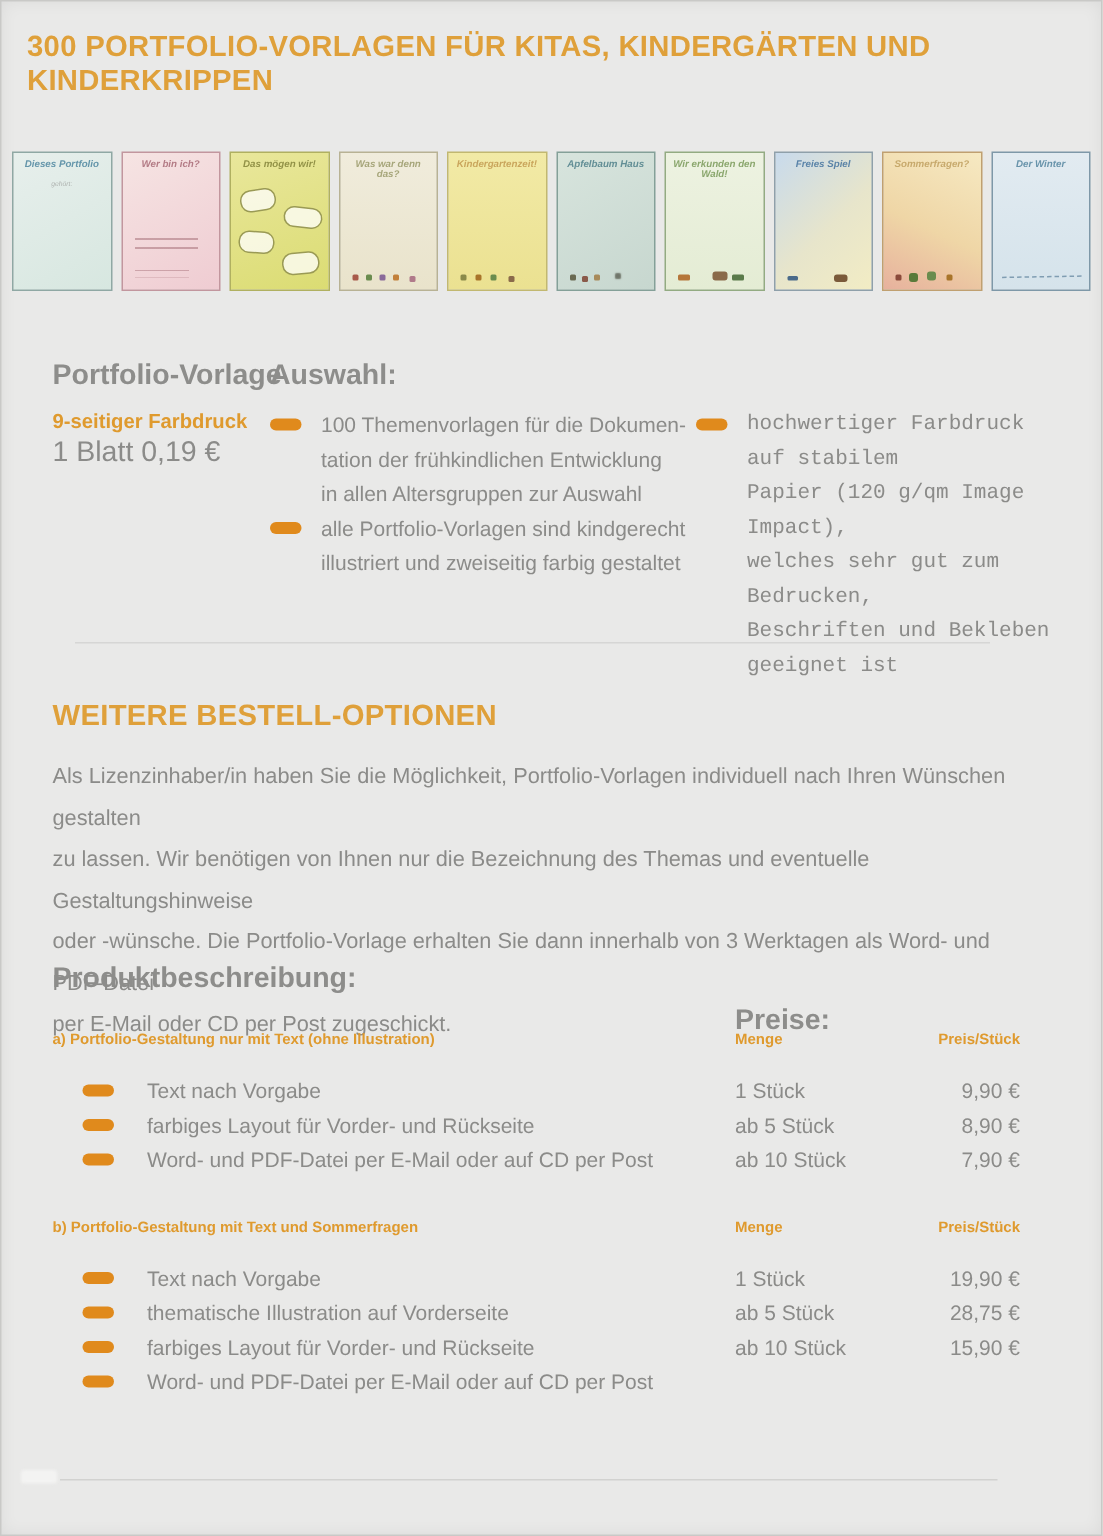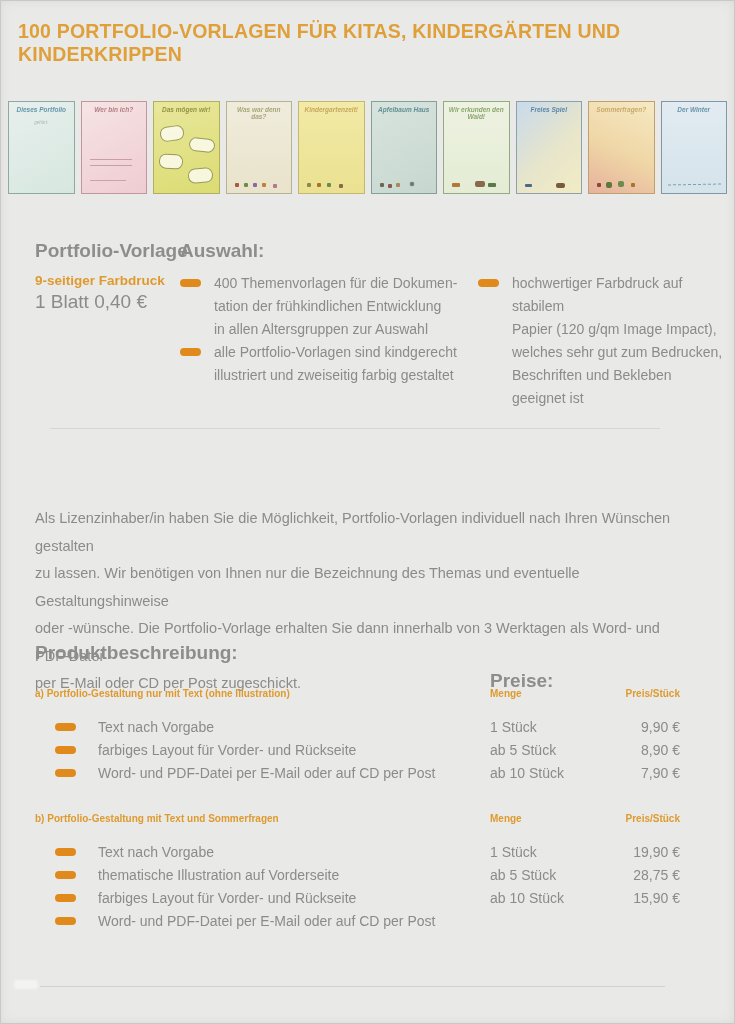--- a/index.html
+++ b/index.html
@@ -84,21 +84,21 @@
   .c-feature{margin-left:22px;width:392px;}
   
   .foot-line{top:986px;left:40px;width:625px;height:1px;background:#d2d2d0;}
   .smudge{top:980px;left:14px;width:24px;height:9px;background:#f3f3f2;border-radius:2px;filter:blur(1px);}
 </style>
 </head>
 <body>
 
 <div class="page">
 
-  <h1 class="abs page-title">100 PORTFOLIO-VORLAGEN FÜR KITAS, KINDERGÄRTEN UND KINDERKRIPPEN</h1>
+  <h1 class="abs page-title">300 PORTFOLIO-VORLAGEN FÜR KITAS, KINDERGÄRTEN UND KINDERKRIPPEN</h1>
 
   <div class="abs thumbs">
     <div class="thumb t1">
       <span class="thumb-title">Dieses Portfolio</span>
       <span class="thumb-sub">gehört:</span>
     </div>
     <div class="thumb t2">
       <span class="thumb-title">Wer bin ich?</span>
       <span class="scribble"></span>
       <span class="scribble2"></span>
@@ -135,50 +135,51 @@
       <span class="fauna"></span>
     </div>
     <div class="thumb t10">
       <span class="thumb-title">Der Winter</span>
       <span class="squiggle"></span>
     </div>
   </div>
 
   <h2 class="abs h-gray" style="top:240px;left:35px;">Portfolio-Vorlage</h2>
   <div class="abs product-sub" style="top:273px;left:35px;">9-seitiger Farbdruck</div>
-  <div class="abs product-price" style="top:291px;left:35px;">1 Blatt 0,40 €</div>
+  <div class="abs product-price" style="top:291px;left:35px;">1 Blatt 0,19 €</div>
 
   <h2 class="abs h-gray" style="top:240px;left:180px;">Auswahl:</h2>
 
   <div class="abs bullet-list" style="top:272px;left:180px;width:280px;">
     <div class="bullet-item">
       <span class="pill"></span>
-      <span class="bullet-text">400 Themenvorlagen für die Dokumen-
+      <span class="bullet-text">100 Themenvorlagen für die Dokumen-
 tation der frühkindlichen Entwicklung
 in allen Altersgruppen zur Auswahl</span>
     </div>
     <div class="bullet-item">
       <span class="pill"></span>
       <span class="bullet-text">alle Portfolio-Vorlagen sind kindgerecht
 illustriert und zweiseitig farbig gestaltet</span>
     </div>
   </div>
 
-  <div class="abs bullet-list" style="top:272px;left:478px;width:250px;">
+  <div class="abs bullet-list" style="top:272px;left:464px;width:250px;font-family:Liberation Mono, monospace;">
     <div class="bullet-item">
       <span class="pill"></span>
       <span class="bullet-text">hochwertiger Farbdruck auf stabilem
 Papier (120 g/qm Image Impact),
 welches sehr gut zum Bedrucken,
 Beschriften und Bekleben geeignet ist</span>
     </div>
   </div>
 
   <div class="abs divider" style="top:428px;left:50px;width:610px;"></div>
 
+  <h2 class="abs h-orange" style="top:466px;left:35px;">WEITERE BESTELL-OPTIONEN</h2>
 
   <p class="abs intro" style="top:505px;left:35px;">Als Lizenzinhaber/in haben Sie die Möglichkeit, Portfolio-Vorlagen individuell nach Ihren Wünschen gestalten
 zu lassen. Wir benötigen von Ihnen nur die Bezeichnung des Themas und eventuelle Gestaltungshinweise
 oder -wünsche. Die Portfolio-Vorlage erhalten Sie dann innerhalb von 3 Werktagen als Word- und PDF-Datei
 per E-Mail oder CD per Post zugeschickt.</p>
 
   <h2 class="abs h-gray" style="top:642px;left:35px;">Produktbeschreibung:</h2>
   <h2 class="abs h-gray" style="top:642px;left:490px;margin-top:28px;">Preise:</h2>
 
   <div class="abs ptable" style="top:688px;">

